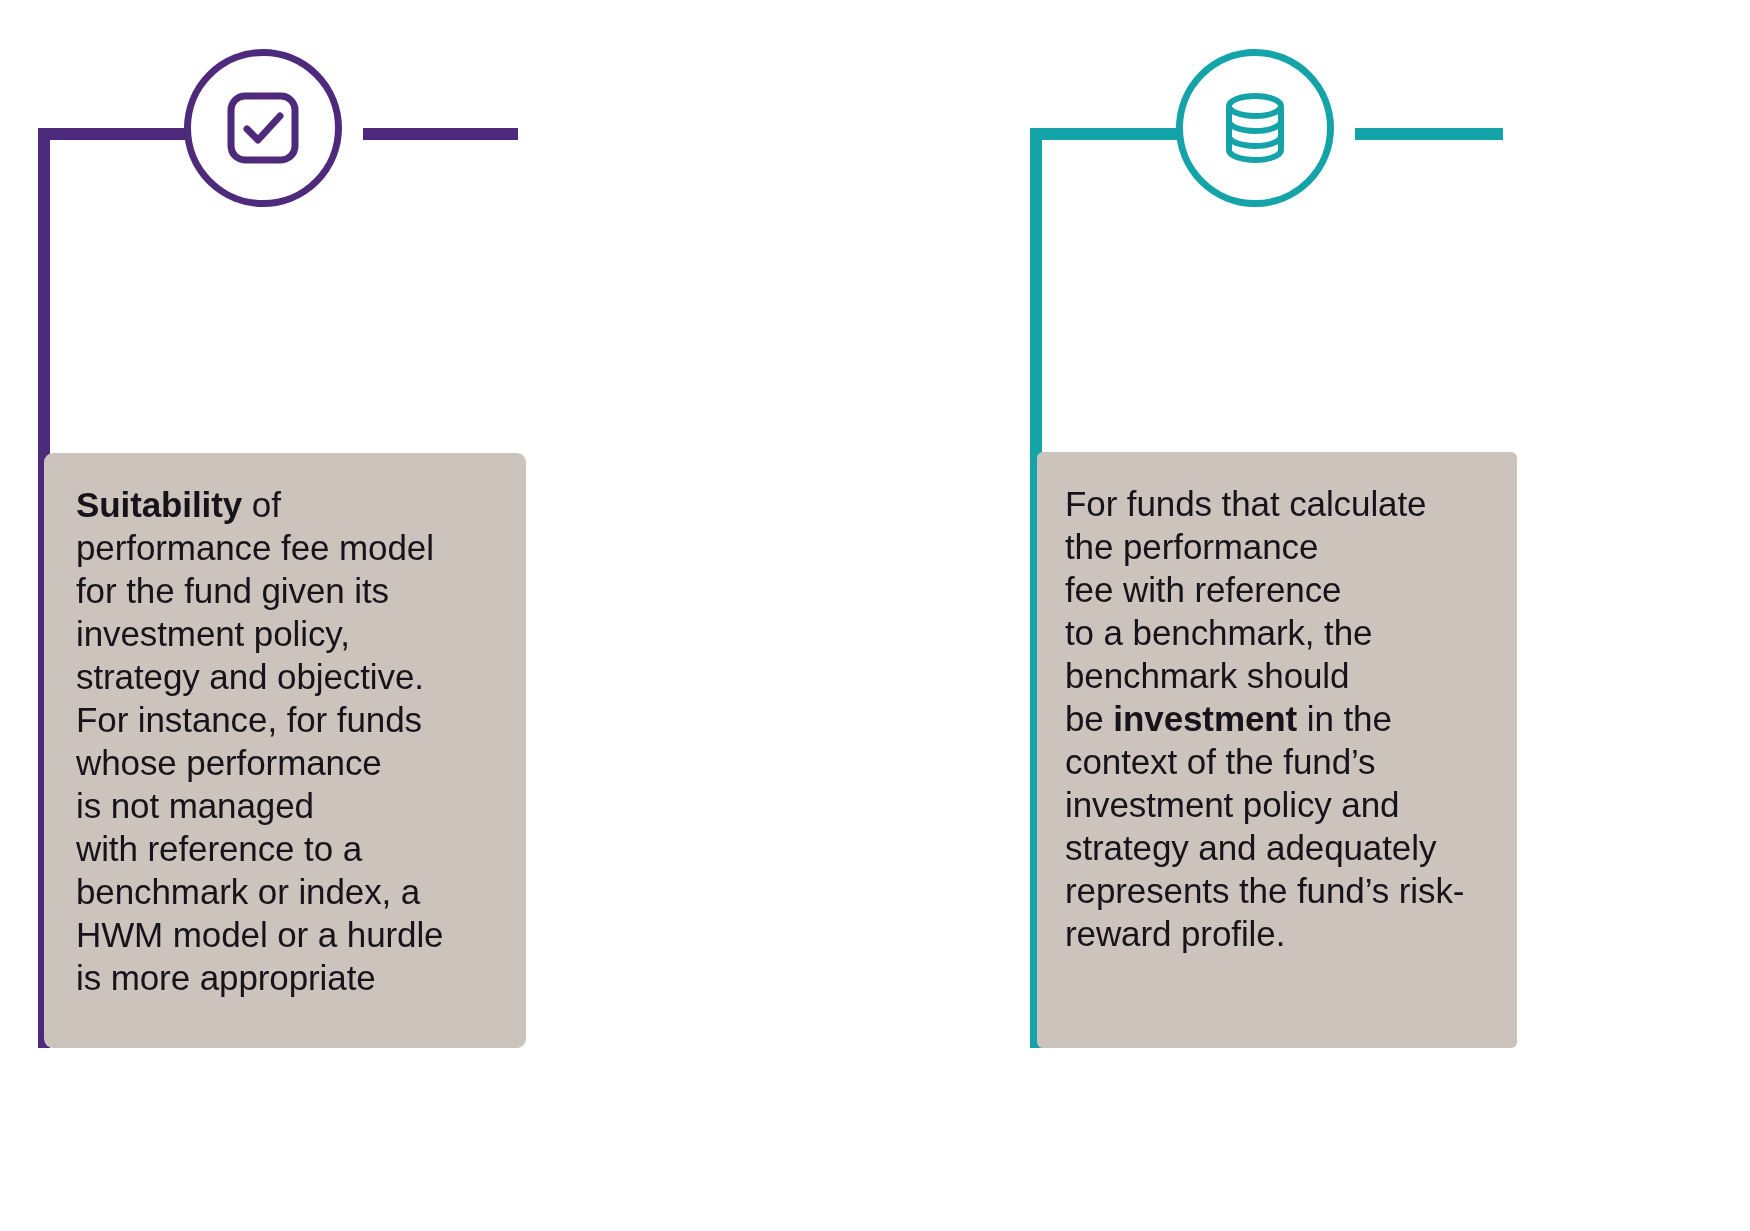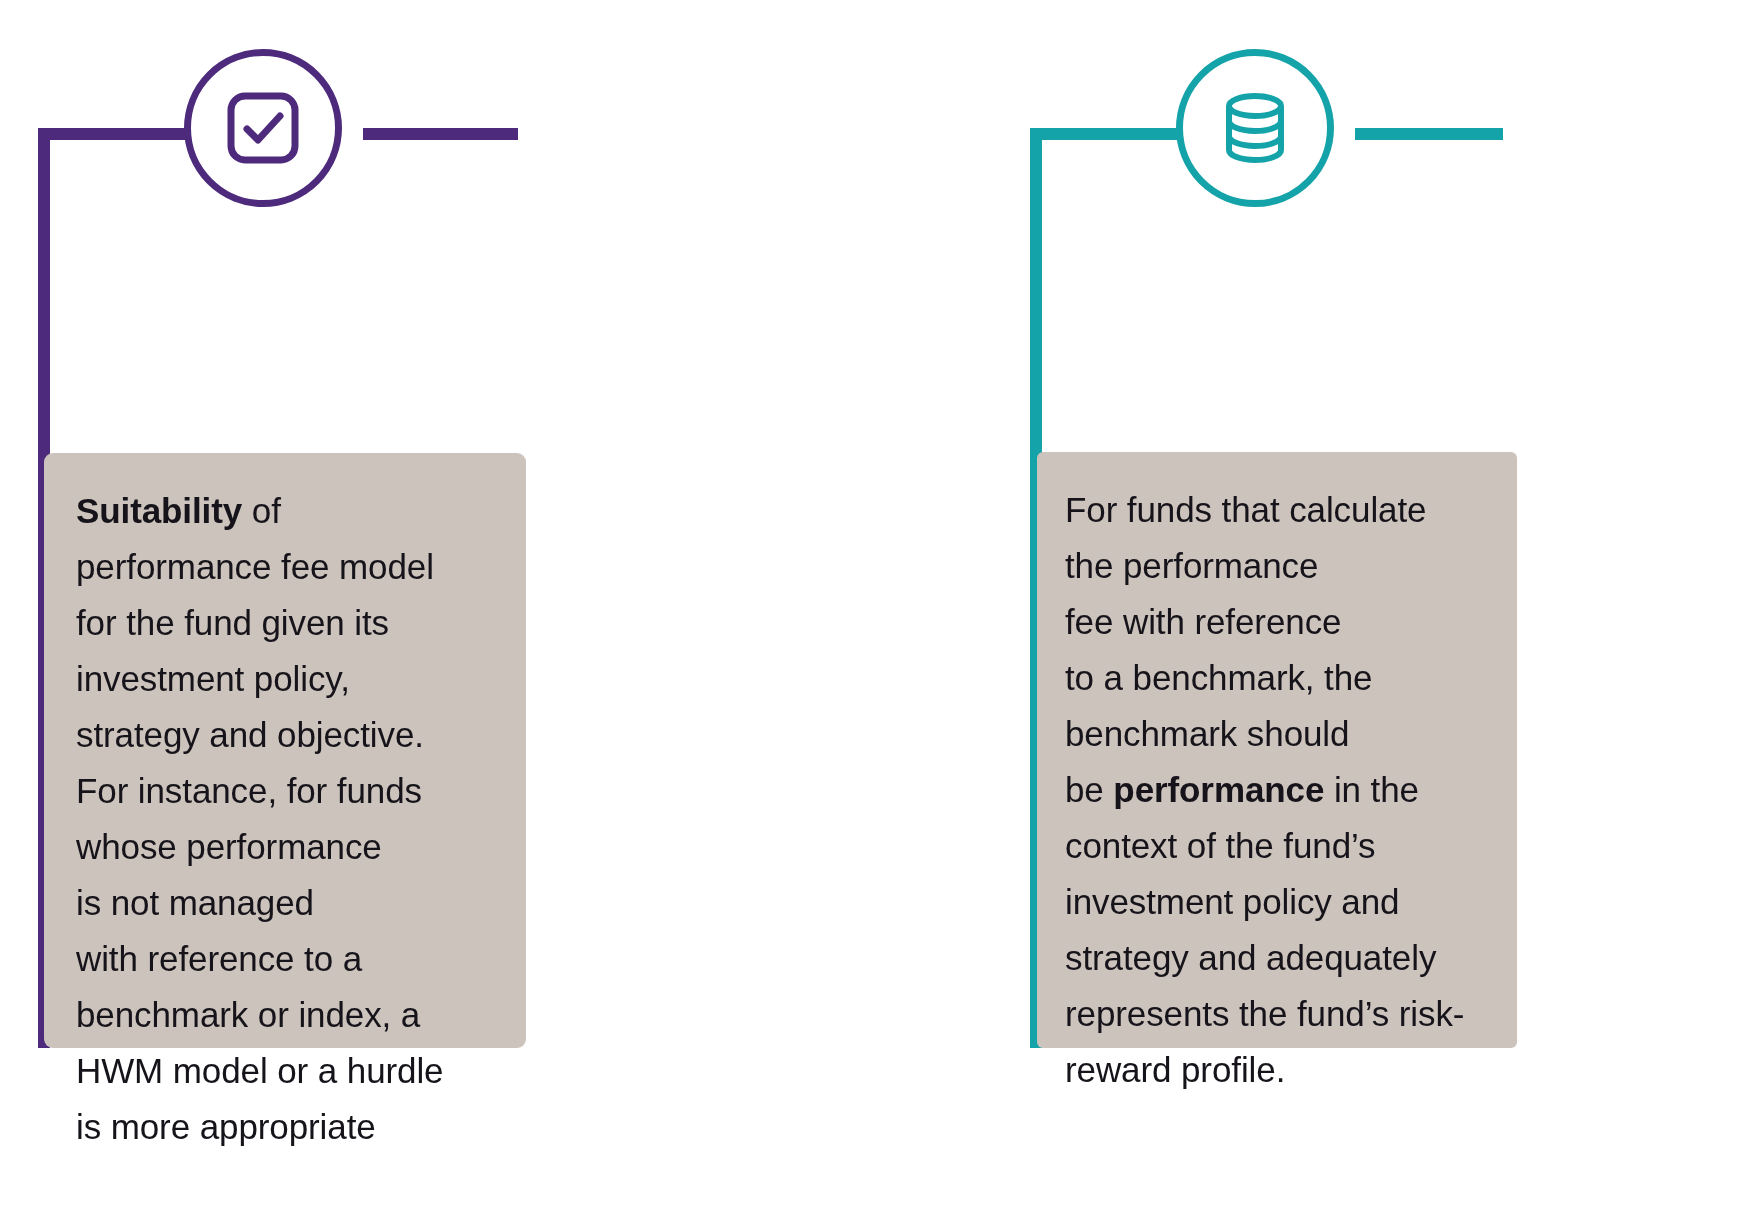--- a/index.html
+++ b/index.html
@@ -93,21 +93,21 @@
     width: 480px;
     height: 596px;
     padding: 30px 20px 26px 28px;
     border-radius: 6px;
   }
 
   .card-text {
     margin: 0;
     color: #16141a;
     font-size: 35px;
-    line-height: 56px;
+    line-height: 43px;
     font-weight: 400;
     letter-spacing: -0.1px;
     white-space: pre-line;
   }
   .card-text b { font-weight: 700; }
 </style>
 </head>
 <body>
 
 <div class="panel" id="panel-left">
@@ -157,20 +157,20 @@
       </svg>
     </span>
   </div>
 
   <div class="card">
     <p class="card-text"><span>For funds that calculate
 the performance
 fee with reference
 to a benchmark, the
 benchmark should
-be </span><b>performance</b><span> in the
+be </span><b>investment</b><span> in the
 context of the fund’s
 investment policy and
 strategy and adequately
 represents the fund’s risk-
 reward profile.</span></p>
   </div>
 </div>
 
 </body></html>

